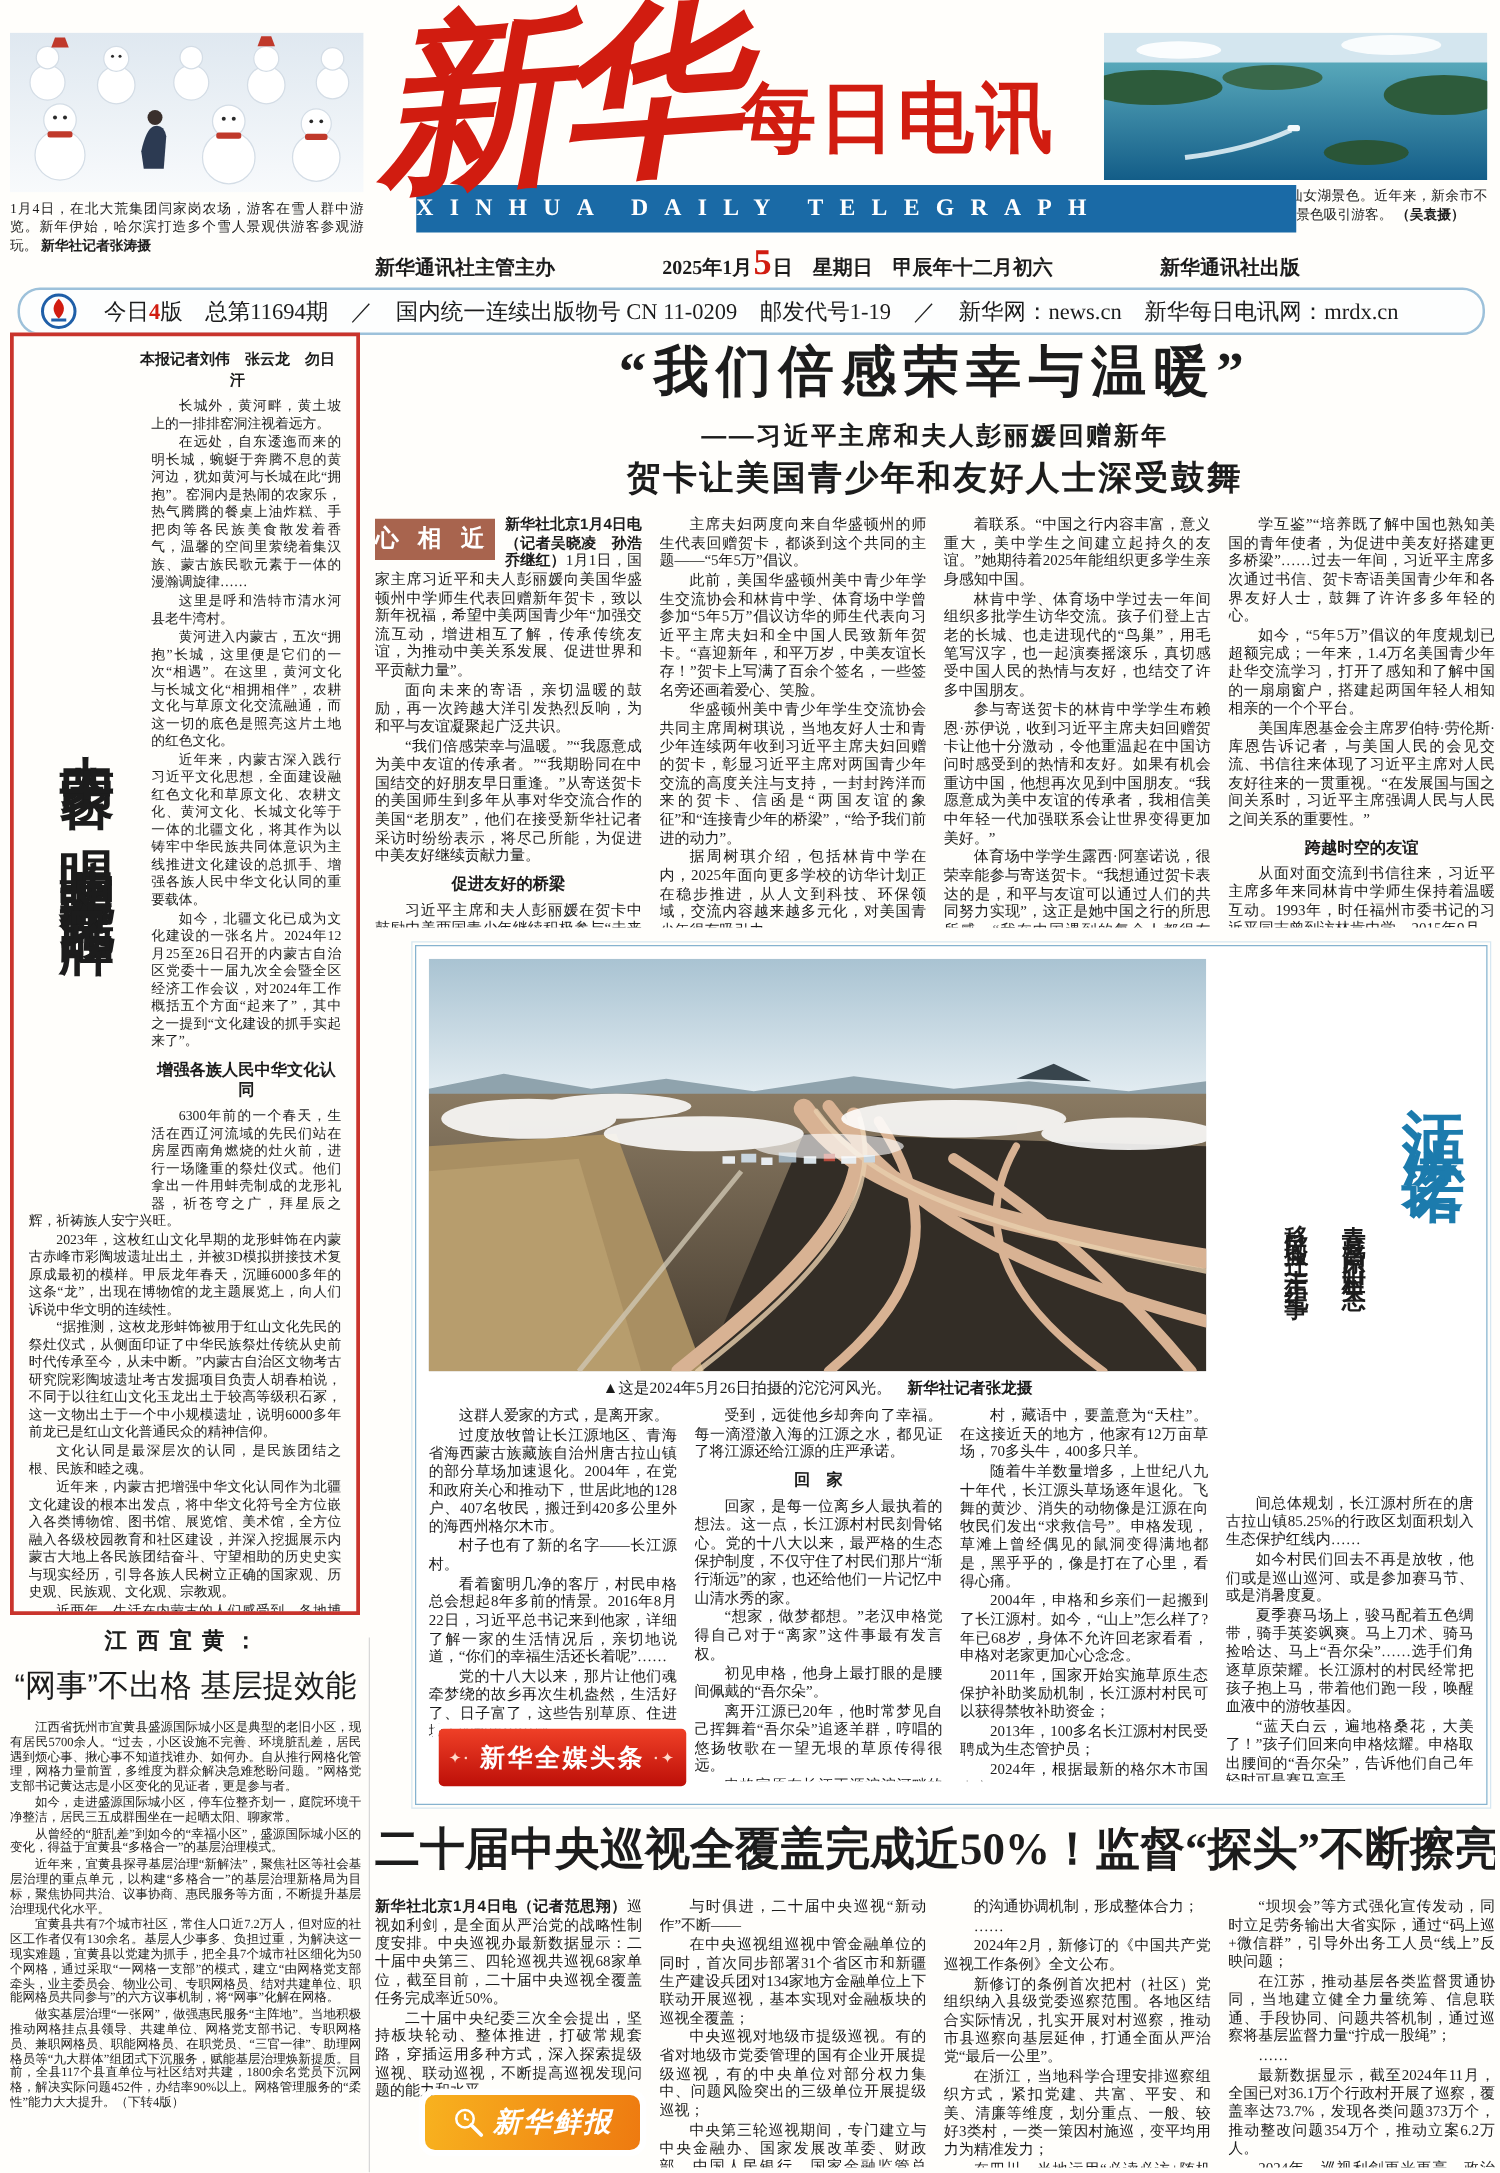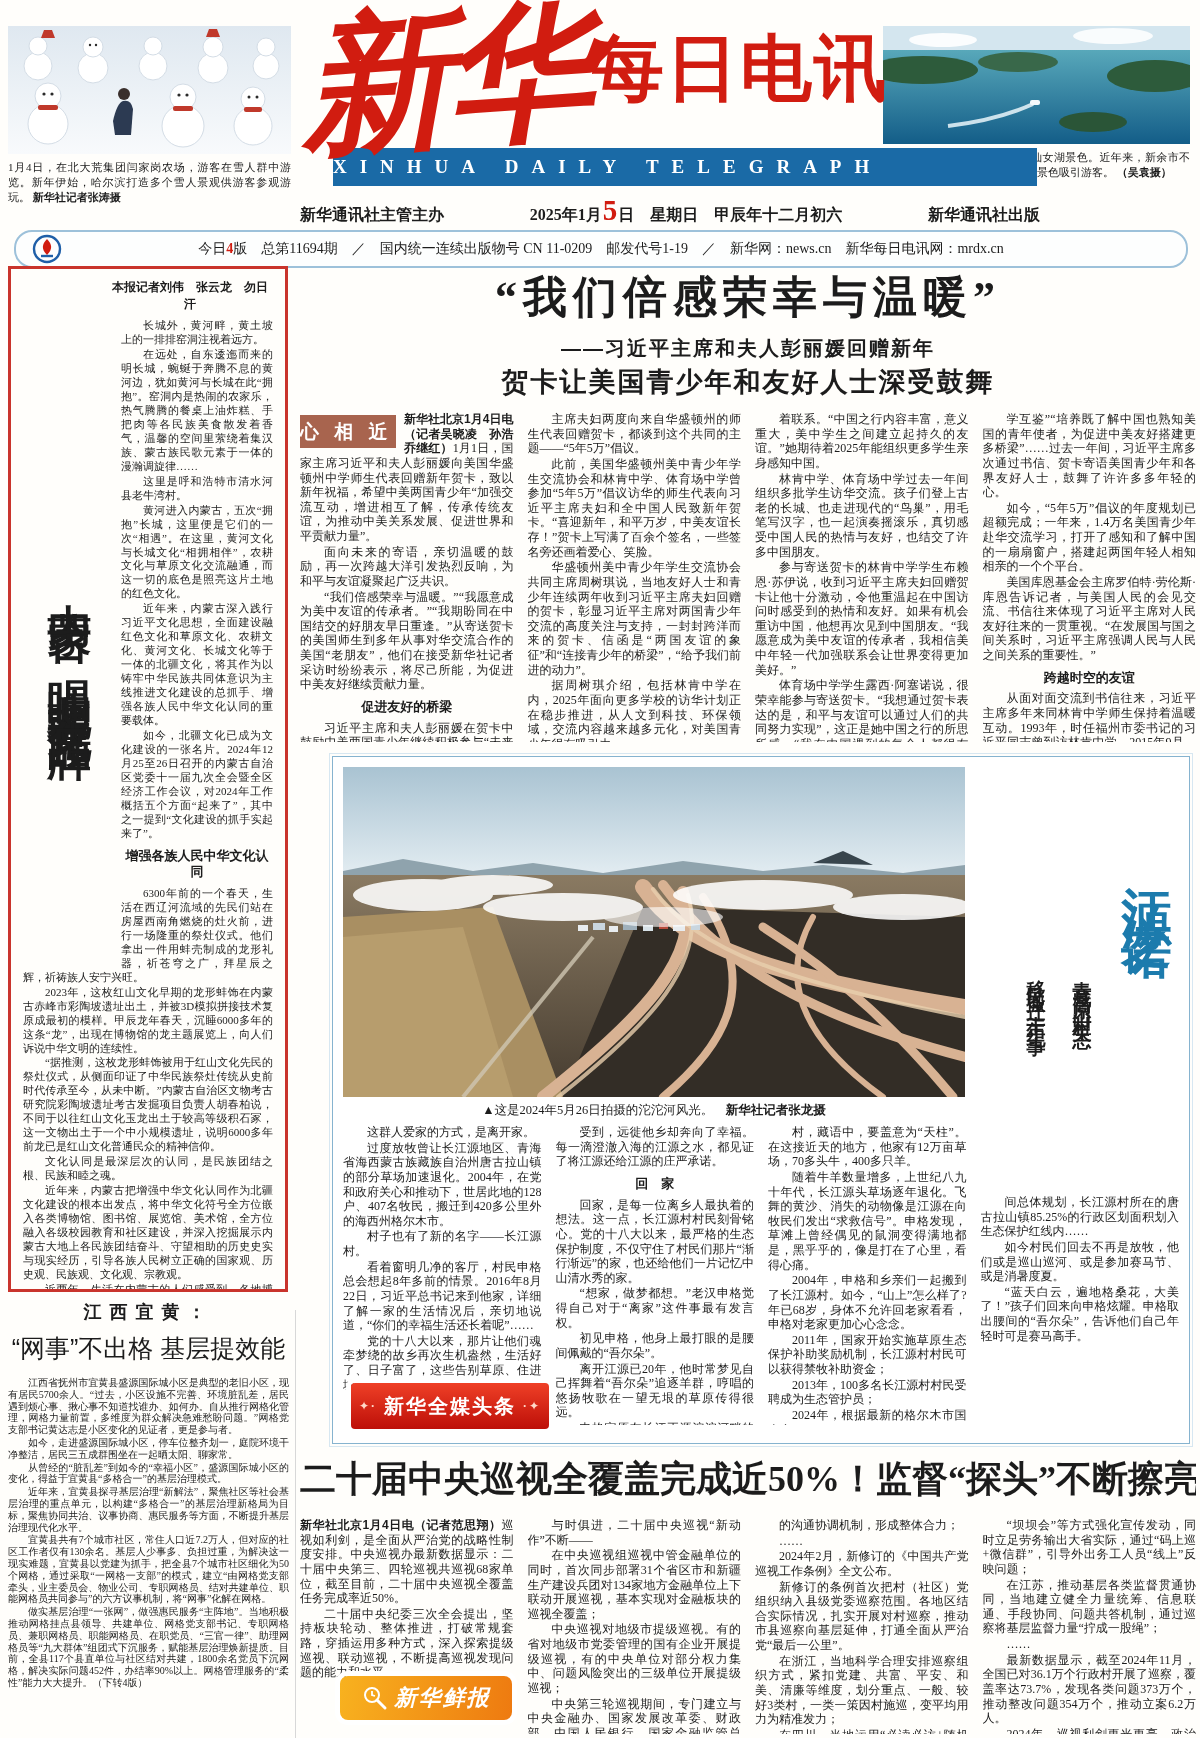--- a/index.html
+++ b/index.html
@@ -9,29 +9,29 @@
   p.para{margin:0 0 1px 0;text-indent:2em;text-align:justify;}
   p.no-indent{text-indent:0;}
   h4.sub-head{margin:7px 0 6px 0;text-align:center;font-family:"Liberation Sans","DejaVu Sans",sans-serif;
               font-weight:bold;font-size:13px;}
   
   .photo-frame{overflow:hidden;}
   .cap{font-size:11px;line-height:1.35;text-align:justify;}
   .cap b{font-family:"Liberation Sans","DejaVu Sans",sans-serif;}
   .brand-script{position:absolute;left:300px;top:4px;font-size:150px;font-style:italic;font-weight:900;
                 color:#d11c10;transform:rotate(-4deg);z-index:3;line-height:1;letter-spacing:-8px;}
-  .brand-rest{position:absolute;left:592px;top:32px;font-size:72px;font-weight:900;color:#d11c10;
+  .brand-rest{position:absolute;left:592px;top:64px;font-size:61px;font-weight:900;color:#d11c10;
               letter-spacing:2px;z-index:2;line-height:1;font-family:"Liberation Sans","DejaVu Sans",sans-serif;}
   .blue-bar{position:absolute;left:333px;top:148px;width:704px;height:38px;background:#1a6aa6;color:#fff;
             text-align:left;line-height:38px;font-weight:bold;font-size:19px;letter-spacing:13px;z-index:1;}
   .mast-row{position:absolute;left:300px;top:194px;width:740px;display:flex;justify-content:space-between;
             align-items:baseline;font-weight:bold;font-size:16px;}
   .date-day{color:#d11c10;font-size:29px;font-weight:900;padding:0 1px;}
   .infobar{position:absolute;left:14px;top:230px;width:1170px;height:34px;border:2px solid #9dc1da;
-           border-radius:18px;display:flex;align-items:center;justify-content:center;font-size:14px;
+           border-radius:18px;display:flex;align-items:center;justify-content:center;font-size:18px;
            background:#fdfefe;}
   .infobar .red{color:#d11c10;font-weight:bold;}
   .logo-wrap{position:absolute;left:16px;top:2px;}
   
   .nmg-box{left:8px;top:266px;width:280px;height:1026px;border:3px solid #c9342c;padding:10px 12px;
            box-sizing:border-box;overflow:hidden;background:#fffefb;}
   .nmg-byline{text-align:center;font-weight:bold;font-size:12px;margin:0 0 6px 84px;
               font-family:"Liberation Sans","DejaVu Sans",sans-serif;}
   .nmg-vtitle{float:left;writing-mode:vertical-rl;text-orientation:upright;font-size:44px;font-weight:900;
               width:92px;height:628px;letter-spacing:8px;text-align:center;line-height:92px;margin:6px 6px 6px 0;}
@@ -345,20 +345,21 @@
         <p class="para">村，藏语中，要盖意为“天柱”。在这接近天的地方，他家有12万亩草场，70多头牛，400多只羊。</p>
         <p class="para">随着牛羊数量增多，上世纪八九十年代，长江源头草场逐年退化。飞舞的黄沙、消失的动物像是江源在向牧民们发出“求救信号”。申格发现，草滩上曾经偶见的鼠洞变得满地都是，黑乎乎的，像是打在了心里，看得心痛。</p>
         <p class="para">2004年，申格和乡亲们一起搬到了长江源村。如今，“山上”怎么样了?年已68岁，身体不允许回老家看看，申格对老家更加心心念念。</p>
         <p class="para">2011年，国家开始实施草原生态保护补助奖励机制，长江源村村民可以获得禁牧补助资金；</p>
         <p class="para">2013年，100多名长江源村村民受聘成为生态管护员；</p>
         <p class="para">2024年，根据最新的格尔木市国土空</p>
       </div>
     <div class="col jy-col4">
         <p class="para">间总体规划，长江源村所在的唐古拉山镇85.25%的行政区划面积划入生态保护红线内……</p>
         <p class="para">如今村民们回去不再是放牧，他们或是巡山巡河、或是参加赛马节、或是消暑度夏。</p>
+        <p class="para">夏季赛马场上，骏马配着五色绸带，骑手英姿飒爽。马上刀术、骑马捡哈达、马上“吾尔朵”……选手们角逐草原荣耀。长江源村的村民经常把孩子抱上马，带着他们跑一段，唤醒血液中的游牧基因。</p>
         <p class="para">“蓝天白云，遍地格桑花，大美了！”孩子们回来向申格炫耀。申格取出腰间的“吾尔朵”，告诉他们自己年轻时可是赛马高手。</p>
       </div>
   </div>
   <div class="badge-media">
     <span class="spark">✦·</span>
     <span>新华全媒头条</span>
     <span class="spark">·✦</span>
   </div>
 </div>
 

